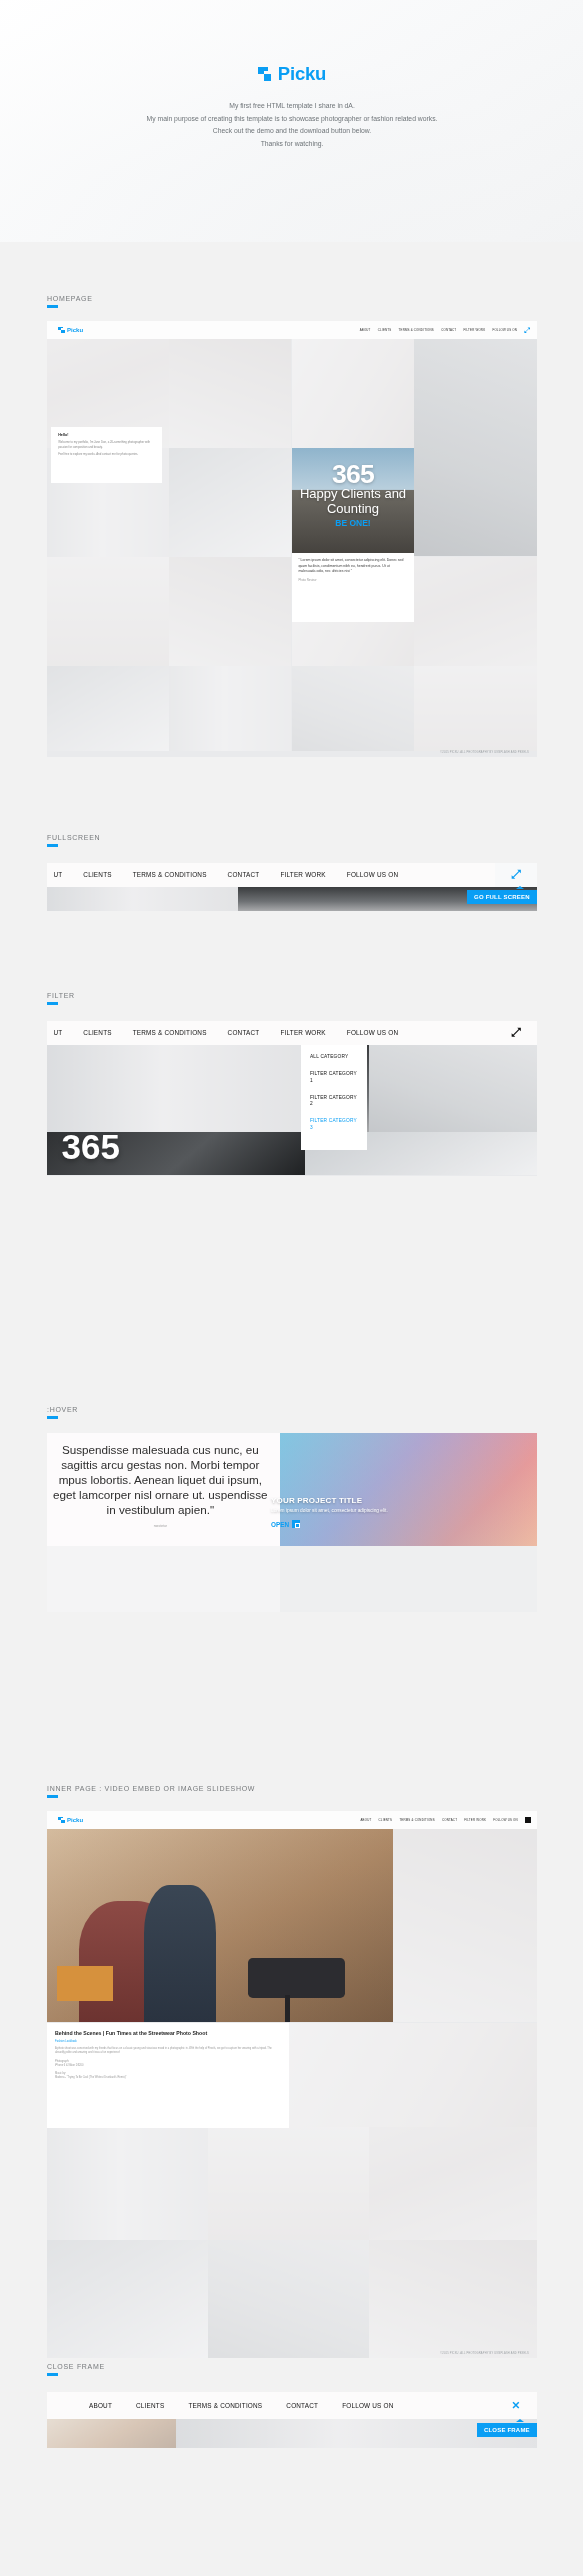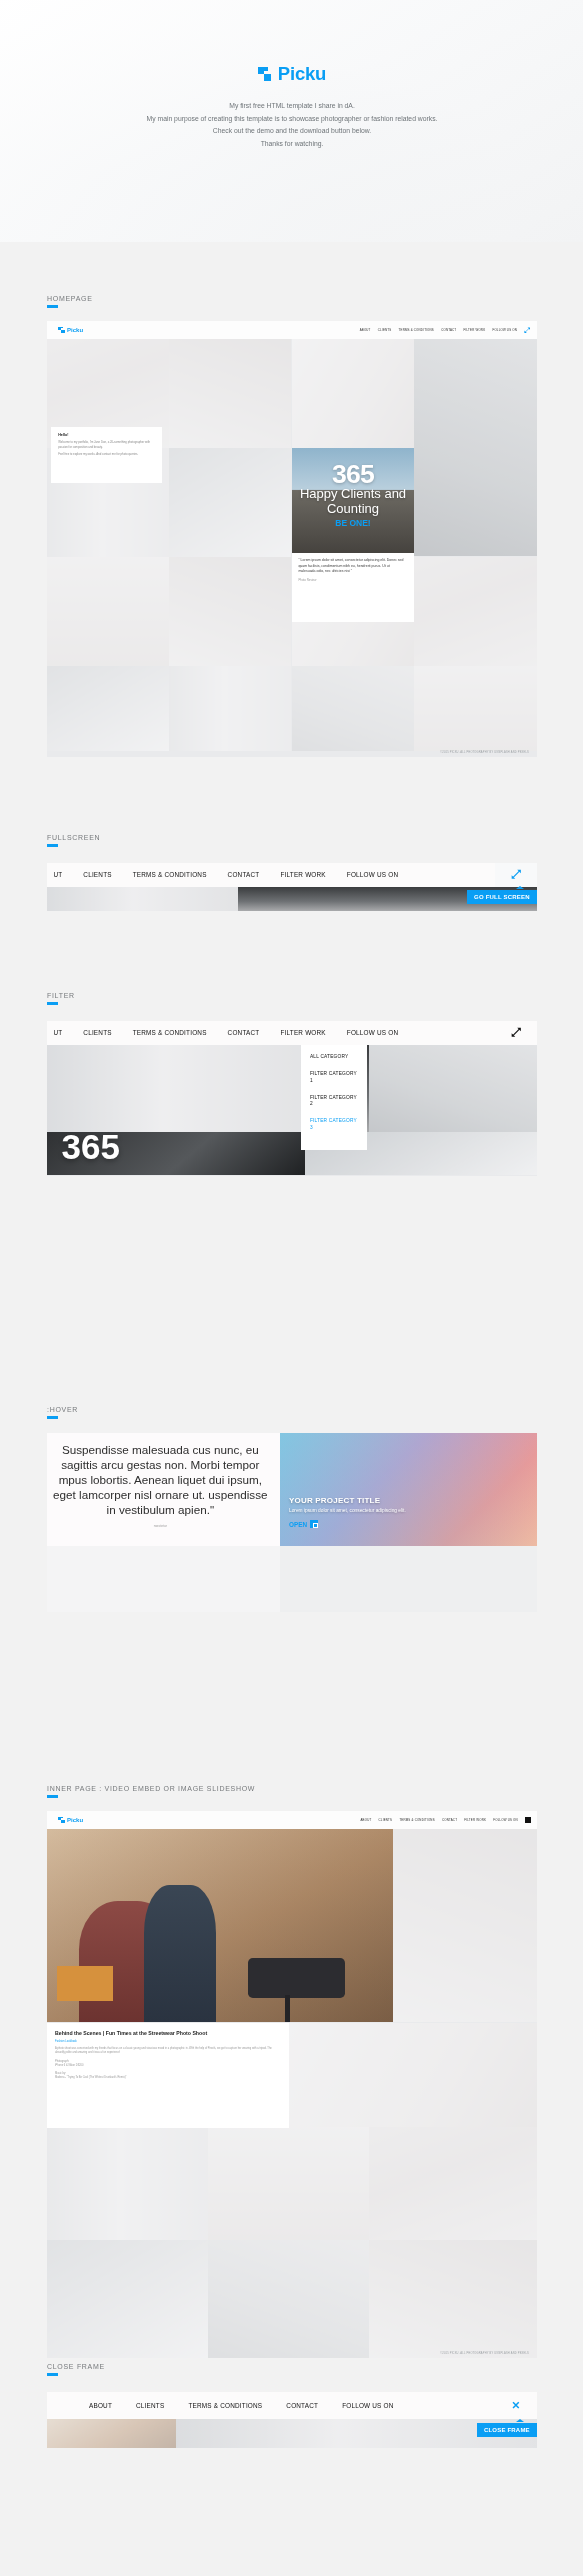--- a/index.html
+++ b/index.html
@@ -375,21 +375,21 @@
     <div class="tile" style="left:0;   top:0;   width:233px; height:113px; background:#fdfbfc;"></div>
     <div class="hover-text" style="left:-3.2px; top:9.7px; width:233px; padding:0 8px;text-align:center;">
       <h3>Suspendisse malesuada cus nunc, eu sagittis arcu gestas non. Morbi tempor mpus lobortis. Aenean liquet dui ipsum, eget lamcorper nisl ornare ut. uspendisse in vestibulum apien."</h3>
       <div class="small">nsectetur</div>
     </div>
 
     <div class="tile" style="left:233px; top:0; width:257px; height:113px;">
       <div class="ph" style="background:linear-gradient(135deg,#8fd0e8 0%,#b9a0d8 40%,#e89b9b 75%,#f0c8a8 100%);"></div>
       <div style="position:absolute; inset:0; background:linear-gradient(90deg,rgba(120,190,220,.55),rgba(230,150,150,.25));"></div>
     </div>
-    <div class="hover-card" style="left:242px; top:63px; width:242px;">
+    <div class="hover-card" style="left:224px; top:63px; width:242px;">
       <h4>YOUR PROJECT TITLE</h4>
       <p>Lorem ipsum dolor sit amet, consectetur adipiscing elit.</p>
       <div class="open">
         <span>OPEN</span>
         <span class="box"></span>
       </div>
     </div>
 
     <div class="tile" style="left:0;   top:113px; width:233px; height:66px; background:#f4f4f5;"></div>
     <div class="tile" style="left:233px;top:113px; width:257px; height:66px; background:#eeeff0;"></div>

